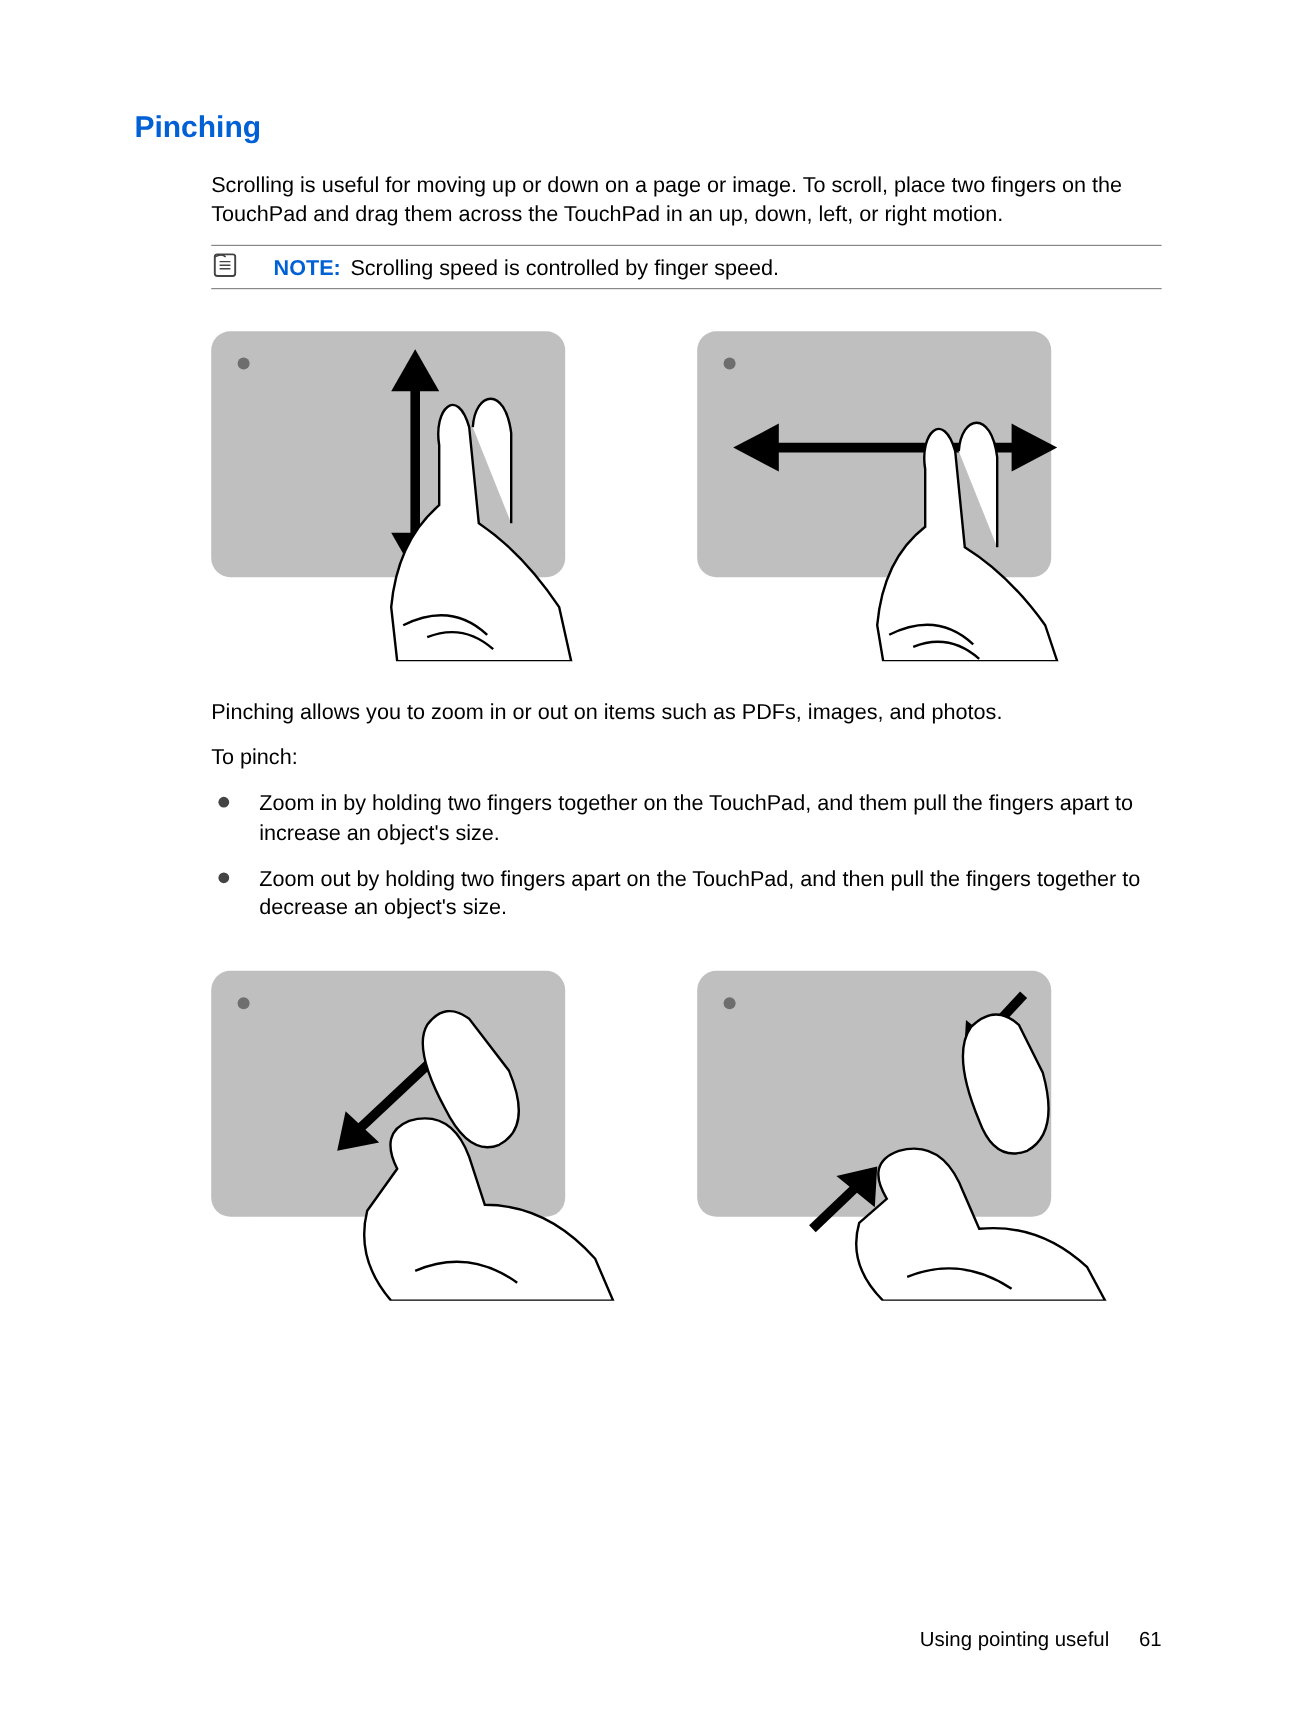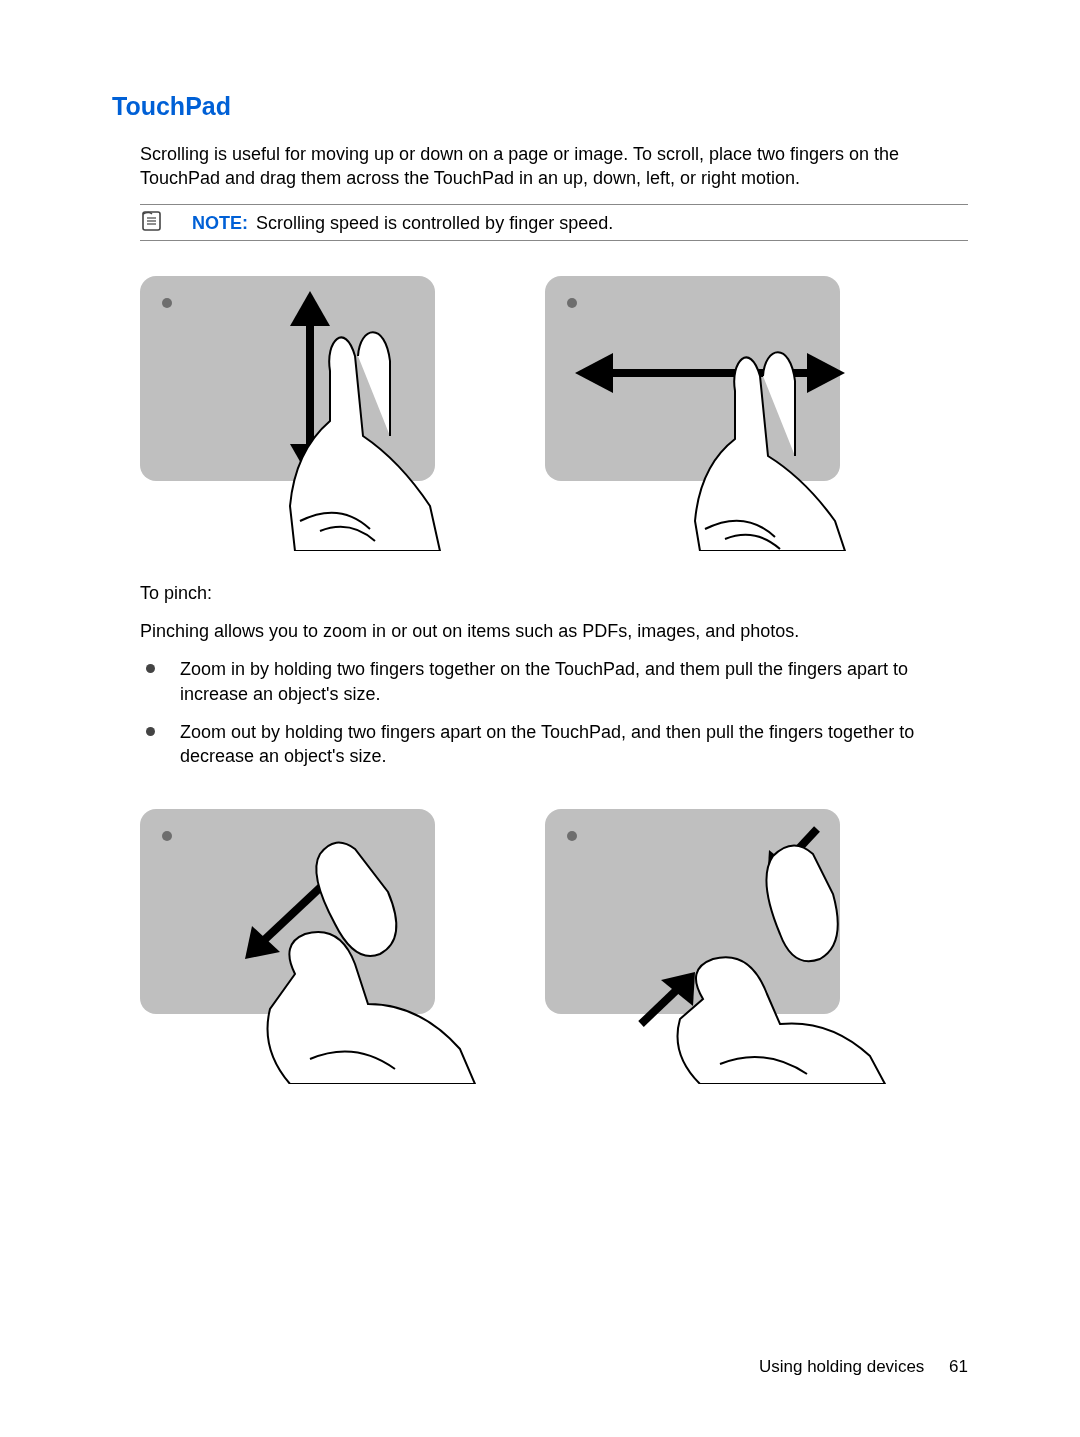--- a/index.html
+++ b/index.html
@@ -19,21 +19,21 @@
     width: 1080px;
     height: 1437px;
     padding: 90px 112px 0 112px;
   }
   h2.section-head {
     color: #0060d6;
     font-size: 25px;
     font-weight: bold;
     margin: 0 0 18px 0;
   }
-  .para-indent { margin-left: 28px; }
+  .para-indent { margin-left: 64px; }
   p { margin: 0 0 14px 0; }
   .note-block {
     border-top: 1px solid #888;
     border-bottom: 1px solid #888;
     margin: 4px 0 18px 0;
     padding: 6px 0 4px 0;
     display: flex;
     align-items: flex-start;
     gap: 20px;
   }
@@ -96,21 +96,21 @@
     right: 112px;
     font-size: 17px;
   }
   .footer .page-num { margin-left: 20px; margin-top: 11px; }
 </style>
 </head>
 <body>
 
 <div class="page">
 
-  <h2 class="section-head">TouchPad</h2>
+  <h2 class="section-head">Pinching</h2>
   <div class="para-indent">
     <p>Scrolling is useful for moving up or down on a page or image. To scroll, place two fingers on the TouchPad and drag them across the TouchPad in an up, down, left, or right motion.</p>
     <div class="note-block">
       <span class="note-icon">
         <svg viewBox="0 0 24 24">
           <rect x="3" y="3" width="17" height="18" rx="2" fill="none" stroke="#444" stroke-width="1.6"></rect>
           <path d="M3 5 Q 9 2 12 5" fill="none" stroke="#444" stroke-width="1.4"></path>
           <line x1="7" y1="9" x2="16" y2="9" stroke="#444" stroke-width="1.2"></line>
           <line x1="7" y1="12" x2="16" y2="12" stroke="#444" stroke-width="1.2"></line>
           <line x1="7" y1="15" x2="16" y2="15" stroke="#444" stroke-width="1.2"></line>
@@ -153,22 +153,22 @@
             <path d="M218 115 C220 85 245 80 250 120 L250 195" fill="#fff"></path>
             <path d="M160 268 Q200 248 230 276" fill="none"></path>
             <path d="M180 278 Q210 266 235 288" fill="none"></path>
           </g>
         </svg>
       </div>
     </div>
   </div>
 
   <div class="para-indent">
+    <p>Pinching allows you to zoom in or out on items such as PDFs, images, and photos.</p>
     <p>To pinch:</p>
-    <p>Pinching allows you to zoom in or out on items such as PDFs, images, and photos.</p>
     <ul class="bullets">
       <li>Zoom in by holding two fingers together on the TouchPad, and them pull the fingers apart to increase an object's size.</li>
       <li>Zoom out by holding two fingers apart on the TouchPad, and then pull the fingers together to decrease an object's size.</li>
     </ul>
 
     <div class="figure-row" style="margin-top:26px;">
 
       <div class="figure">
         <div class="touchpad"></div>
         <svg width="355" height="290" style="position:absolute; left:0; top:0;">
@@ -198,17 +198,17 @@
             <path d="M158 205 Q140 175 168 165 Q205 155 222 200 L235 230 Q285 225 325 262 L340 290 L155 290 Q125 260 135 225 Z" fill="#fff"></path>
             <path d="M268 60 Q248 42 228 62 Q212 85 235 140 Q248 175 275 165 Q302 150 288 100 Z" fill="#fff"></path>
             <path d="M175 270 Q220 252 262 280" fill="none"></path>
           </g>
         </svg>
       </div>
     </div>
   </div>
 
   <div class="footer">
-    <span>Using holding devices</span>
+    <span>Using pointing useful</span>
     <span class="page-num">61</span>
   </div>
 
 </div>
 
 </body></html>

